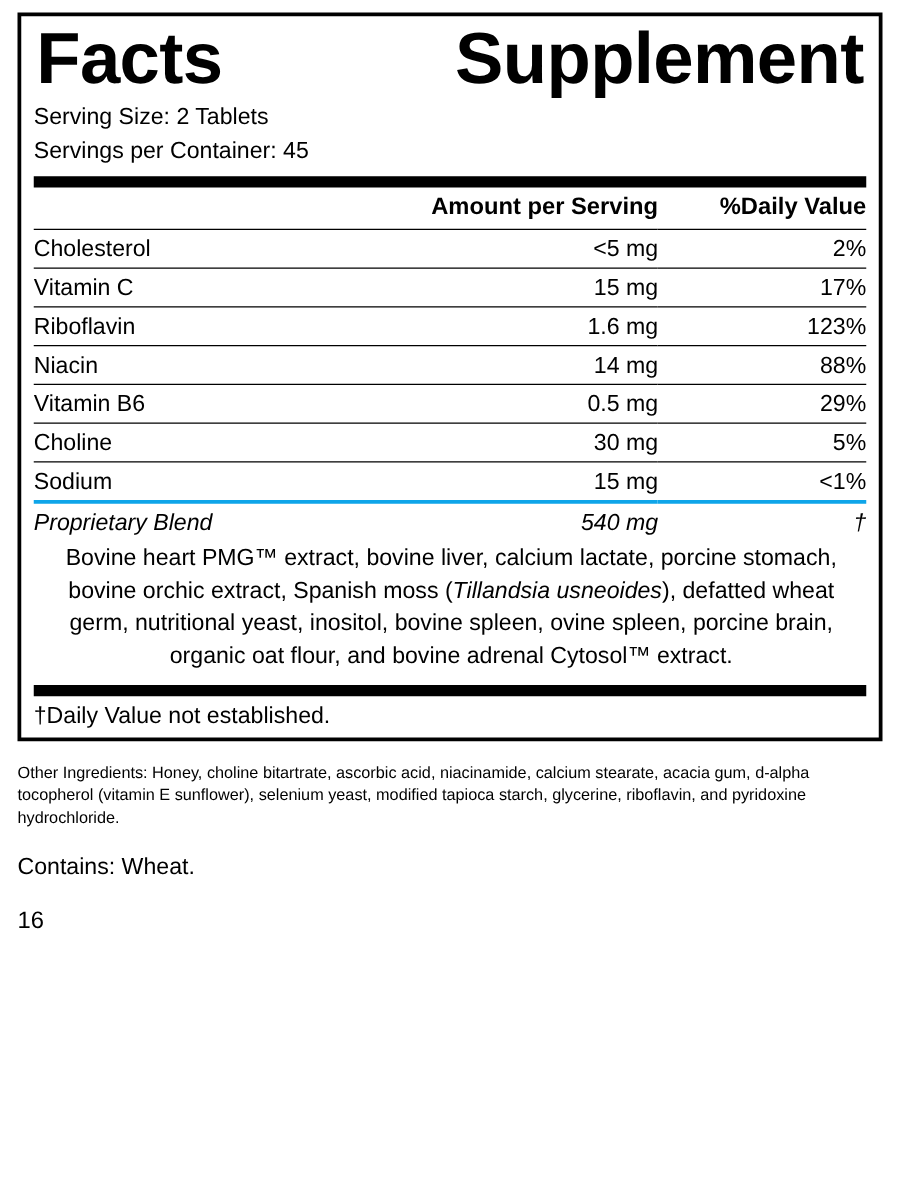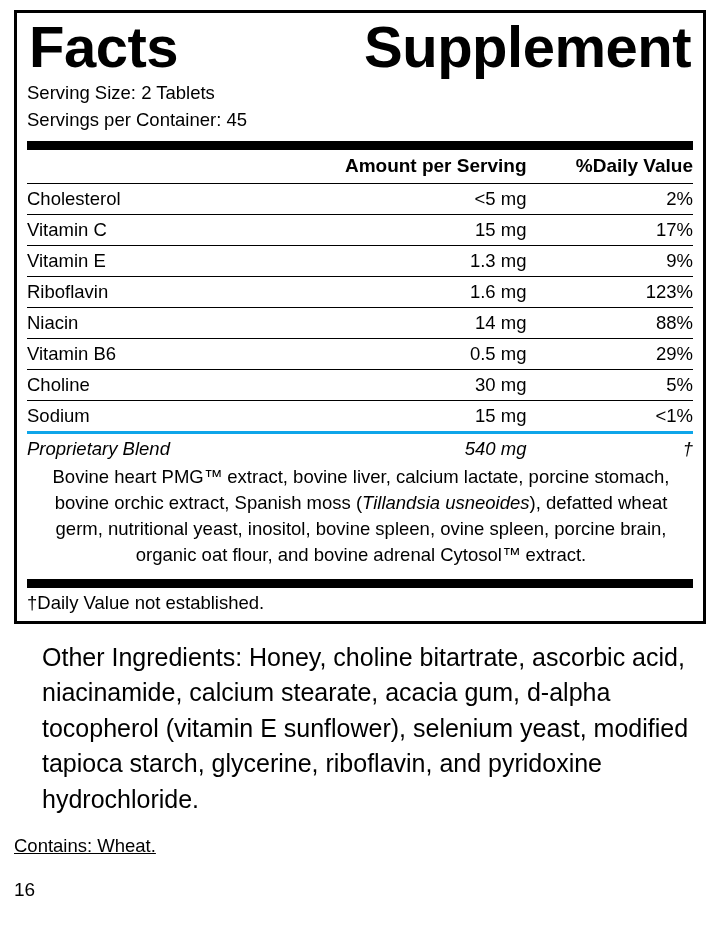--- a/index.html
+++ b/index.html
@@ -74,29 +74,27 @@
     text-align: center;
   }
   .blend-text i { font-style: italic; }
   .daily-note {
     font-size: 18.5px;
     padding-top: 4px;
     padding-bottom: 1px;
   }
   
   .other {
-    font-size: 25px;
+    font-size: 13px;
     line-height: 1.42;
     margin-top: 16px;
-    margin-left: 28px;
   }
   .contains {
     font-size: 18.5px;
     margin-top: 18px;
-    text-decoration: underline;
   }
   .page-num {
     font-size: 19px;
     margin-top: 22px;
   }
 </style>
 </head>
 <body>
 
 <div class="page">
@@ -123,25 +121,20 @@
 
         <tr class="row-line">
           <td class="col-name">Cholesterol</td>
           <td class="col-amt">&lt;5 mg</td>
           <td class="col-dv">2%</td>
         </tr>
         <tr class="row-line">
           <td class="col-name">Vitamin C</td>
           <td class="col-amt">15 mg</td>
           <td class="col-dv">17%</td>
-        </tr>
-        <tr class="row-line">
-          <td class="col-name">Vitamin E</td>
-          <td class="col-amt">1.3 mg</td>
-          <td class="col-dv">9%</td>
         </tr>
         <tr class="row-line">
           <td class="col-name">Riboflavin</td>
           <td class="col-amt">1.6 mg</td>
           <td class="col-dv">123%</td>
         </tr>
         <tr class="row-line">
           <td class="col-name">Niacin</td>
           <td class="col-amt">14 mg</td>
           <td class="col-dv">88%</td>

